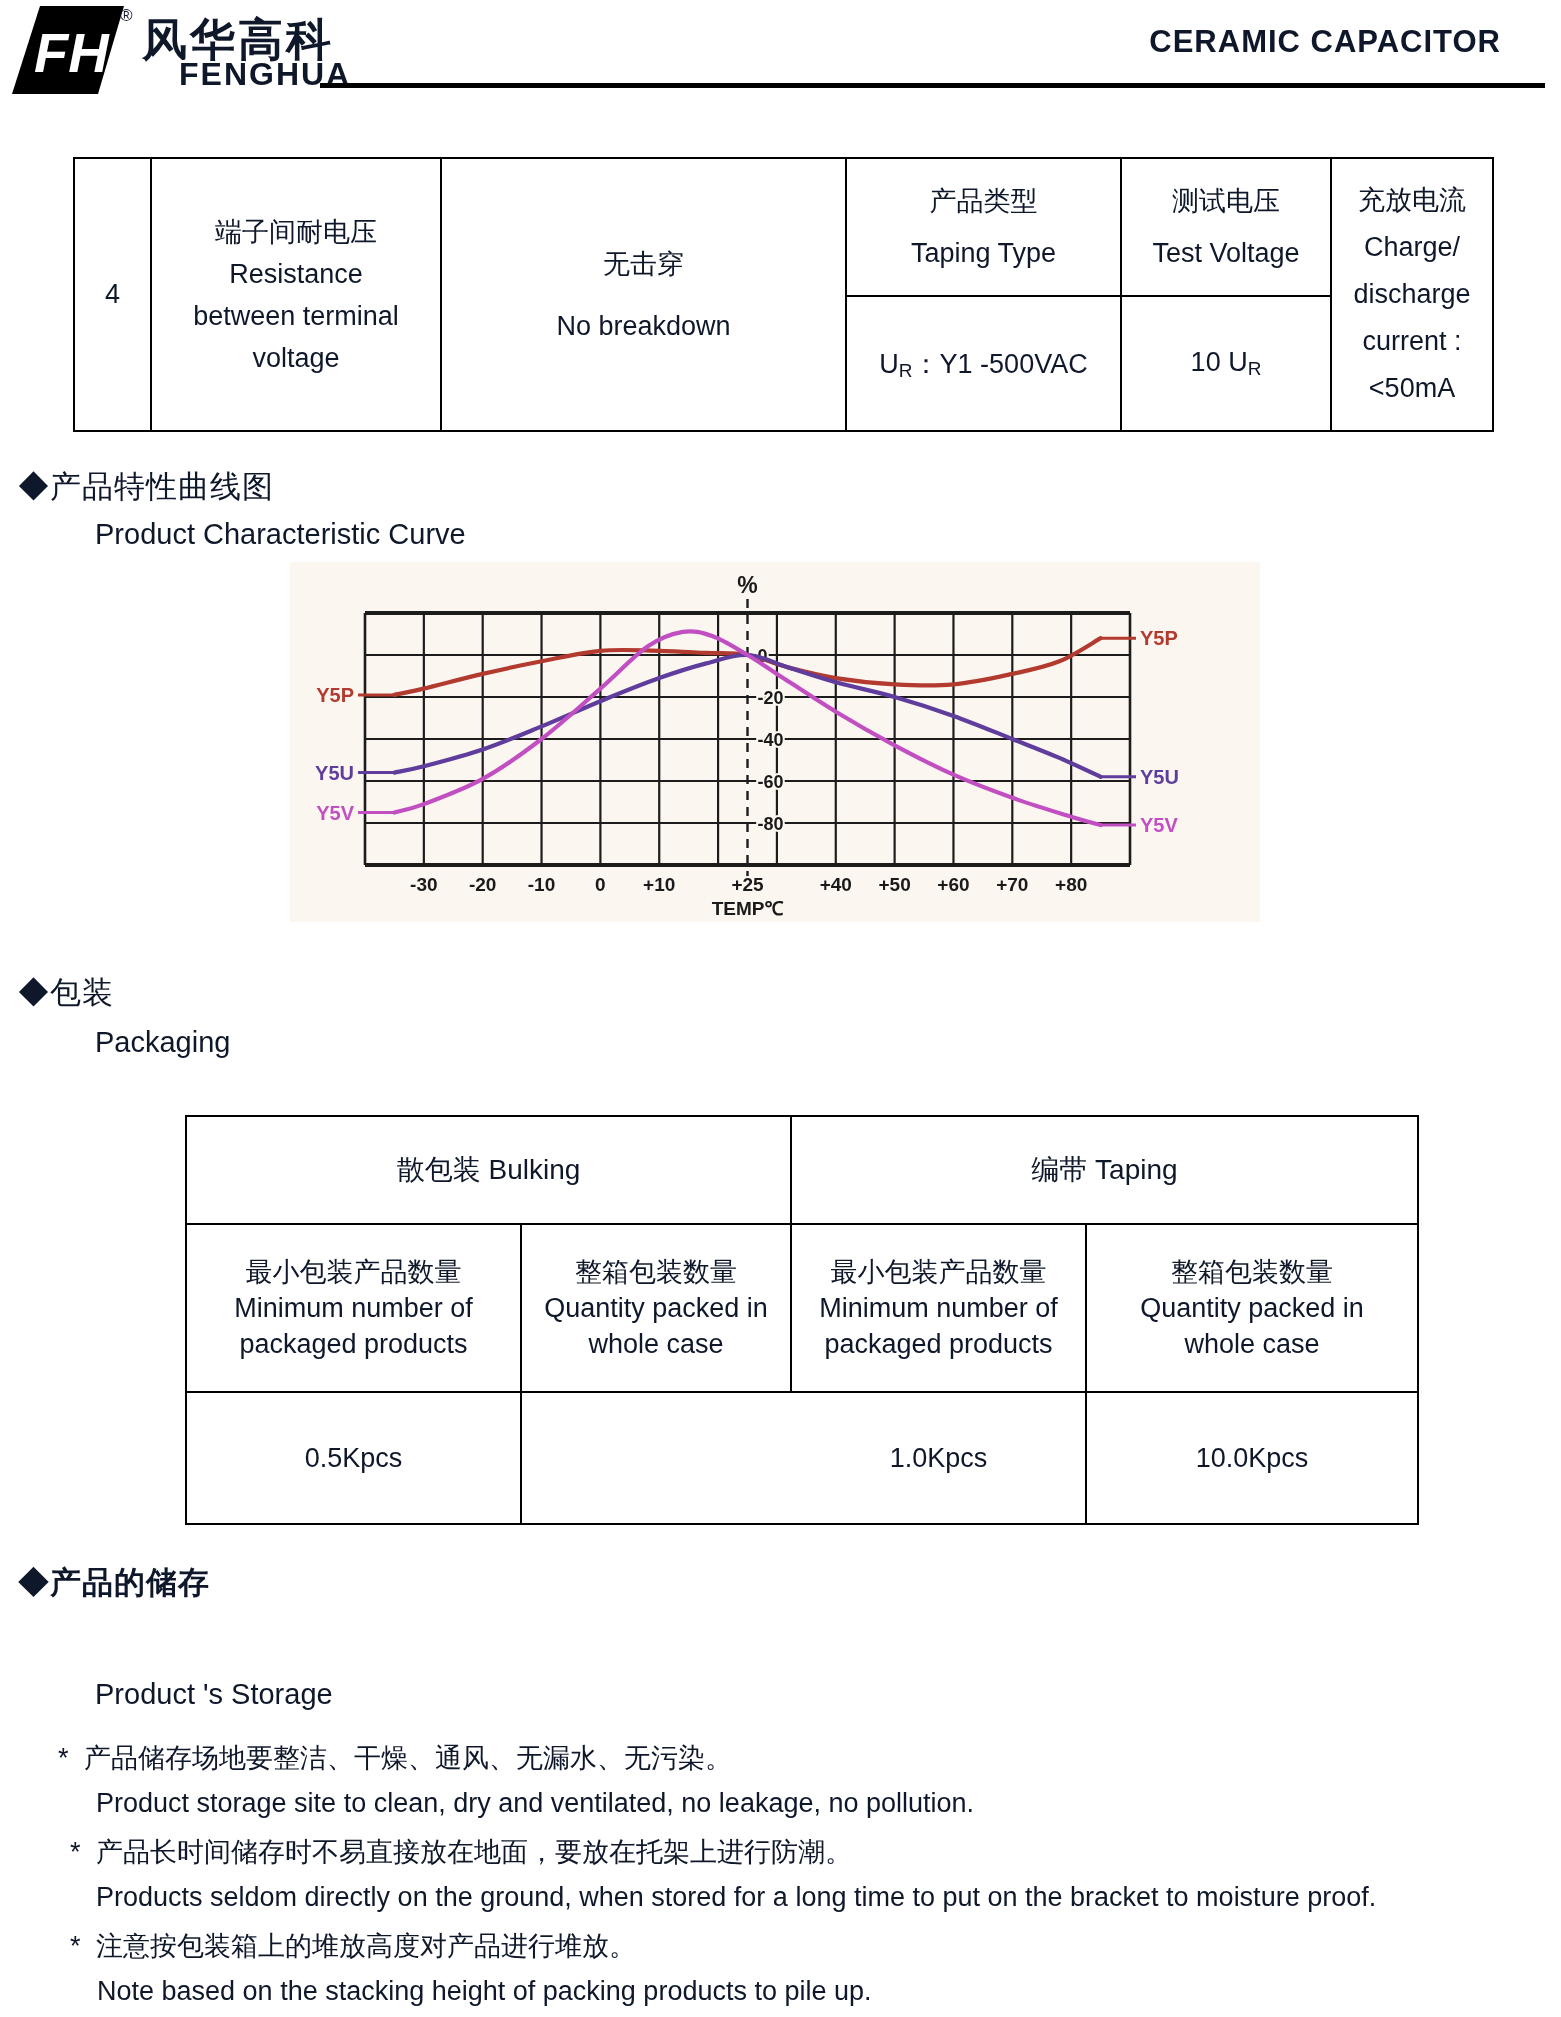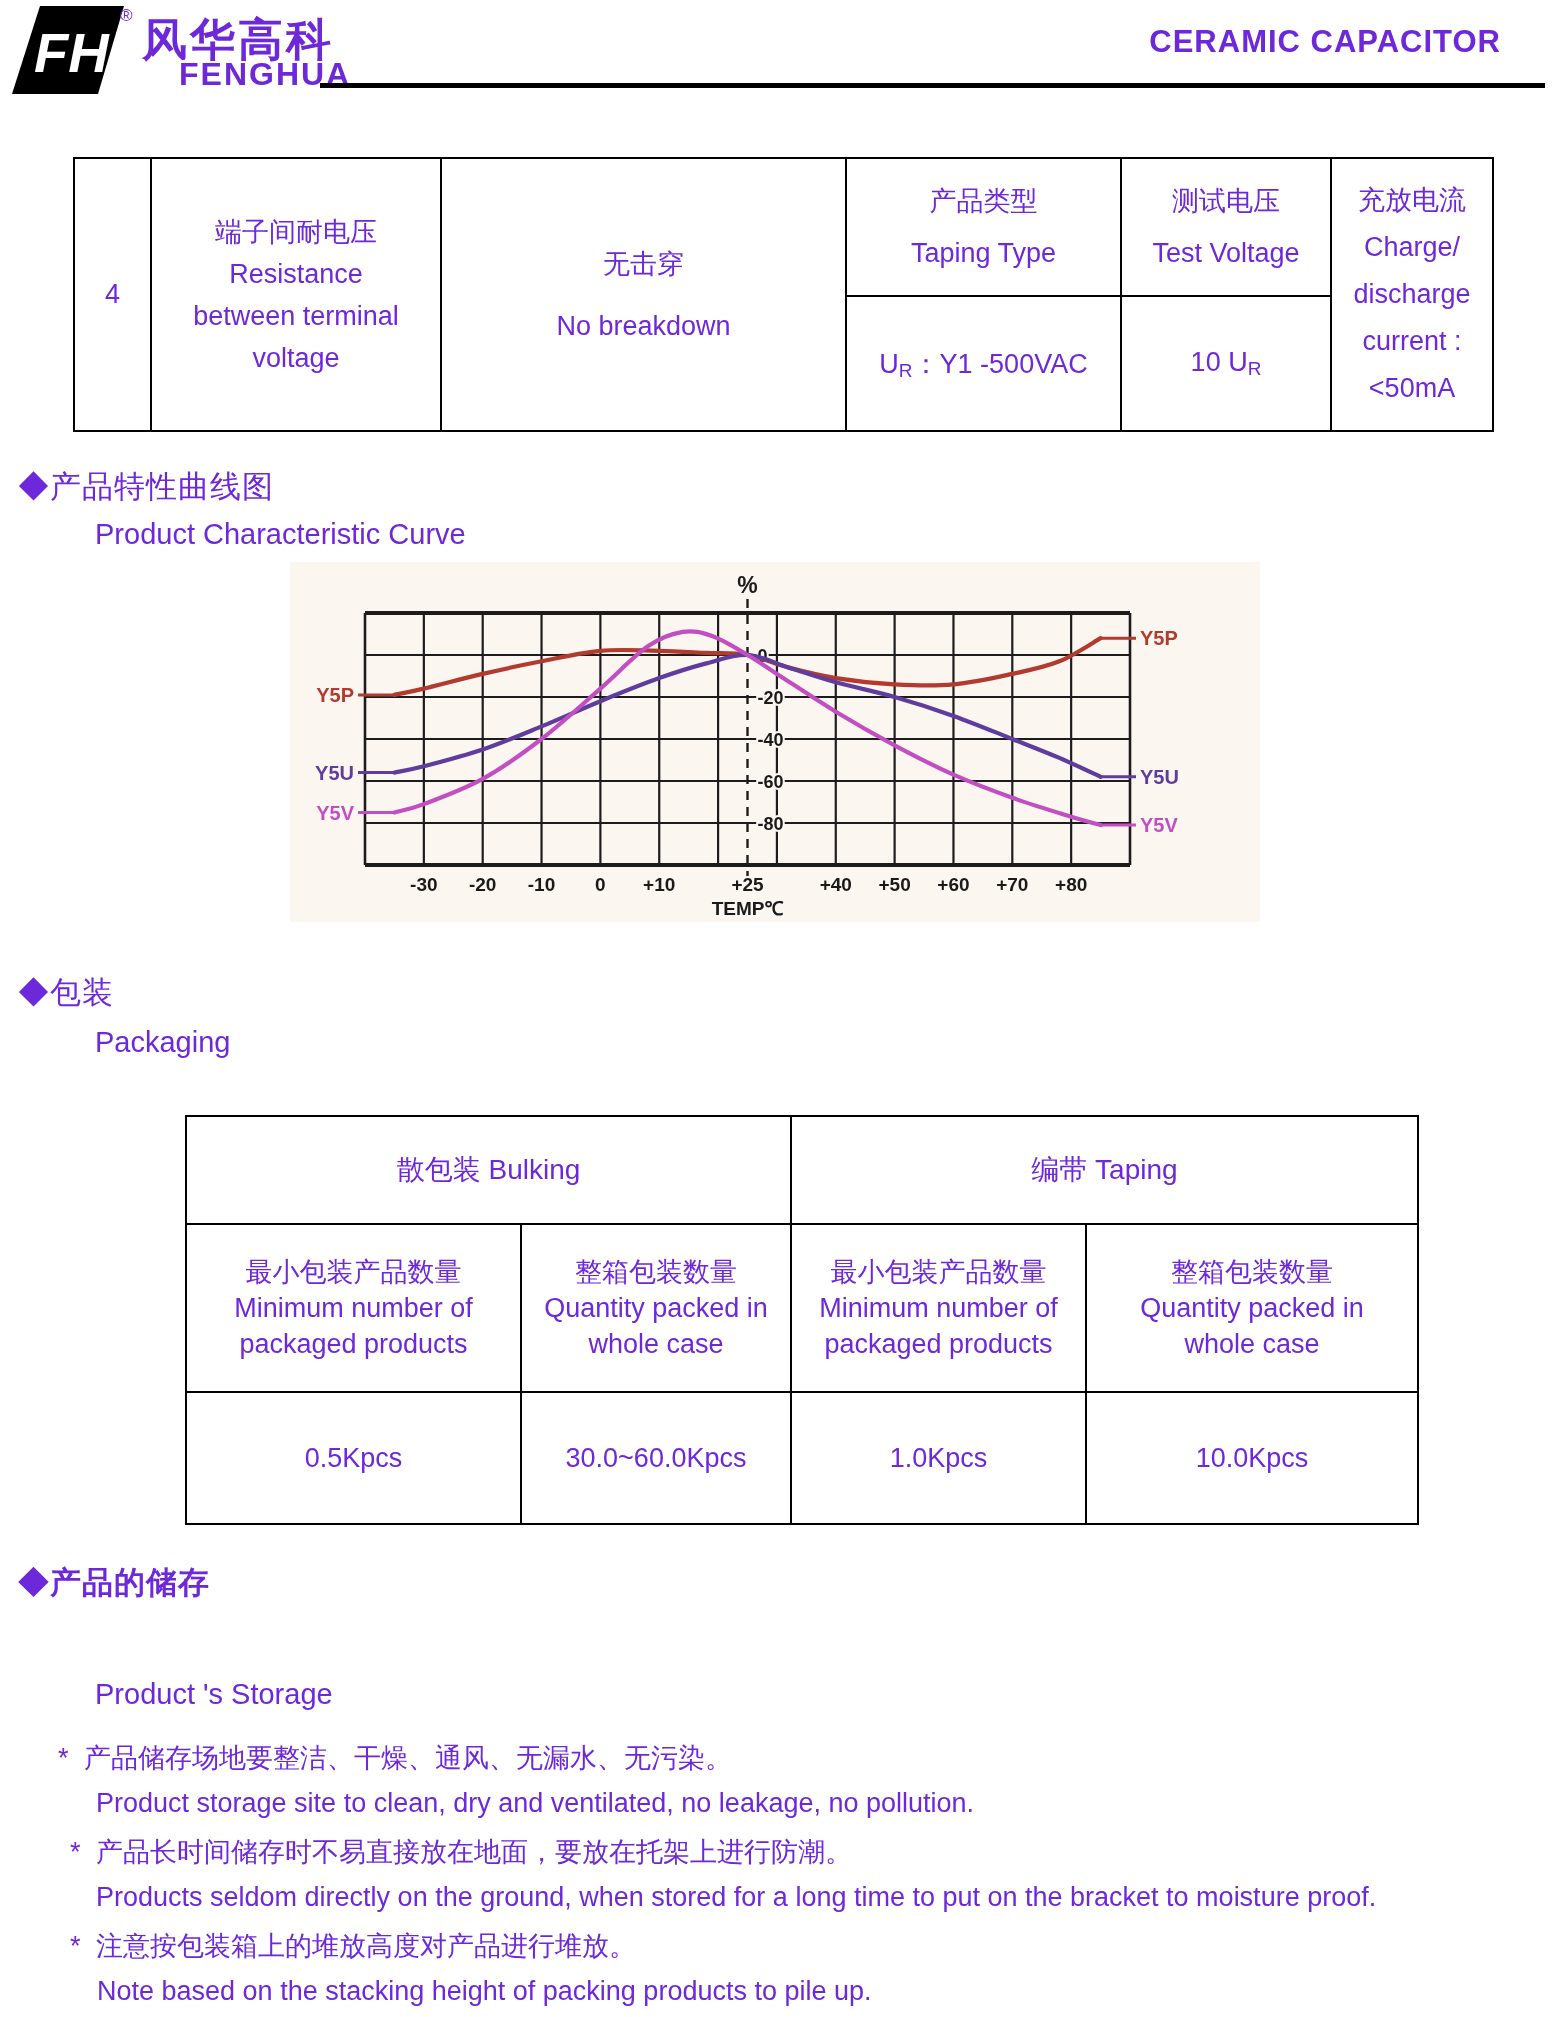--- a/index.html
+++ b/index.html
@@ -1,17 +1,17 @@
 <!DOCTYPE html>
 <html><head>
 <meta charset="utf-8">
 <style>
   html,body{margin:0;padding:0;background:#fff;}
   #page{position:relative;width:1561px;height:2017px;background:#ffffff;
-        font-family:"Liberation Sans",sans-serif;color:#6d28d9;overflow:hidden;}
+        font-family:"Liberation Sans",sans-serif;color:#0f172a;overflow:hidden;}
   .abs{position:absolute;}
 
   
   .logo-cn{left:142px;top:10px;font-size:45px;font-weight:bold;letter-spacing:3px;}
   .logo-en{left:147px;top:56px;font-size:32px;font-weight:bold;letter-spacing:2px;margin-left:32px;}
   .reg-mark{left:120px;top:6px;font-size:17px;}
   .doc-title{top:24px;right:60px;font-size:31px;font-weight:bold;letter-spacing:1px;}
   .header-rule{left:320px;top:83px;width:1225px;height:5px;background:#000;}
 
   
@@ -196,21 +196,20 @@
       <div>Minimum number of</div>
       <div>packaged products</div>
     </div>
     <div class="cell colhdr no-r" style="grid-row:2;grid-column:4">
       <div>整箱包装数量</div>
       <div>Quantity packed in</div>
       <div>whole case</div>
     </div>
 
     <div class="cell no-b" style="grid-row:3;grid-column:1">0.5Kpcs</div>
-    <div class="cell no-b" style="grid-row:3;grid-column:2">30.0~60.0Kpcs</div>
     <div class="cell no-b" style="grid-row:3;grid-column:3">1.0Kpcs</div>
     <div class="cell no-b no-r" style="grid-row:3;grid-column:4">10.0Kpcs</div>
   </div>
 
   <div class="abs sec-cn bold" style="top:1562px">◆产品的储存</div>
   <div class="abs sec-en" style="top:1678px">Product 's Storage</div>
 
   <div class="abs note-line" style="left:58px;top:1740px">
     <span class="note-star">*</span><span>产品储存场地要整洁、干燥、通风、无漏水、无污染。</span>
   </div>

